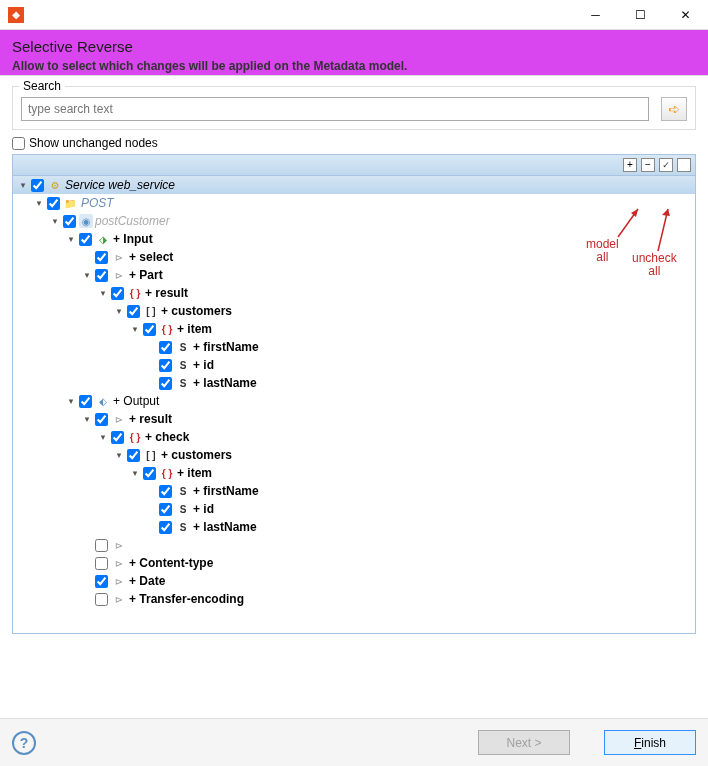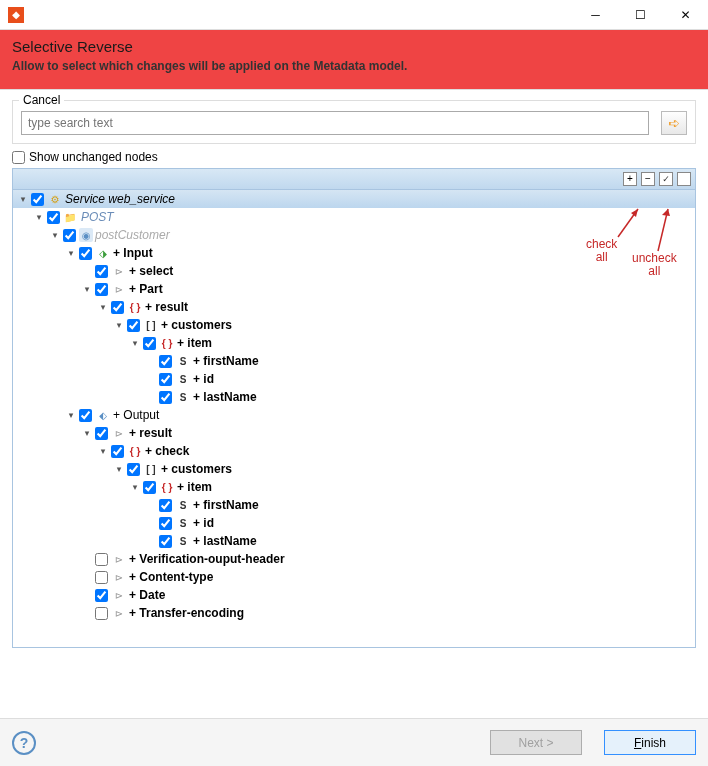--- a/index.html
+++ b/index.html
@@ -3,21 +3,21 @@
 <meta charset="utf-8">
 <style>
 * { box-sizing: border-box; margin: 0; padding: 0; }
 body { font-family: "Segoe UI", Tahoma, sans-serif; font-size: 12px; background: #fff; width: 708px; height: 766px; overflow: hidden; position: relative; }
 
 .titlebar { height: 30px; display: flex; align-items: center; border-bottom: 1px solid #ddd; }
 .titlebar-icon { width: 16px; height: 16px; margin: 0 8px; background: #e84e1b; display: flex; align-items: center; justify-content: center; color: #fff; font-size: 10px; }
 .titlebar-spacer { flex: 1; }
 .titlebar-btn { width: 45px; height: 30px; display: flex; align-items: center; justify-content: center; font-family: sans-serif; }
 
-.header { padding: 8px 12px 16px; border-bottom: 1px solid #ddd; background: #ef4444; }
+.header { padding: 8px 12px 2px; border-bottom: 1px solid #ddd; background: #d946ef; }
 .header-title { font-size: 15px; color: #1a1a1a; margin-bottom: 4px; }
 .header-desc { font-size: 12px; color: #333; font-weight: bold; }
 
 .content { padding: 10px 12px; }
 .search-group { border: 1px solid #ddd; padding: 10px 8px 8px; position: relative; margin-bottom: 4px; }
 .search-label { position: absolute; top: -8px; left: 6px; background: #fff; padding: 0 4px; font-size: 12px; }
 .search-row { display: flex; gap: 12px; }
 .search-input { flex: 1; padding: 3px 6px; border: 1px solid #aaa; font-size: 12px; font-family: inherit; }
 .search-btn { width: 26px; height: 24px; border: 1px solid #bbb; background: linear-gradient(#fefefe,#e8e8e8); display: flex; align-items: center; justify-content: center; color: #f0a030; font-size: 14px; }
 
@@ -52,41 +52,41 @@
 .indent { display: inline-block; }
 
 .annotation { position: absolute; color: #c62828; font-size: 12px; text-align: center; line-height: 1.1; pointer-events: none; }
 .arrow { position: absolute; pointer-events: none; }
 
 .button-bar { position: absolute; bottom: 0; left: 0; right: 0; height: 48px; border-top: 1px solid #ddd; background: #f5f5f5; display: flex; align-items: center; padding: 0 12px; gap: 6px; }
 .help-btn { width: 24px; height: 24px; border: 2px solid #5a8fc4; border-radius: 50%; display: flex; align-items: center; justify-content: center; color: #5a8fc4; font-size: 14px; font-weight: bold; cursor: pointer; }
 .button-bar-spacer { flex: 1; }
 .wiz-btn { min-width: 92px; height: 25px; border: 1px solid #adadad; background: #e1e1e1; font-size: 12px; font-family: inherit; cursor: pointer; }
 .wiz-btn:disabled { color: #a0a0a0; }
-.wiz-btn.default { border: 1px solid #3390ff; background: #e5f1fb; }
+.wiz-btn.default { border: 1px solid #3390ff; background: #e5f1fb; margin-left: 12px; }
 </style>
 </head>
 <body>
 
 <div class="titlebar">
   <div class="titlebar-icon">◆</div>
   <div class="titlebar-spacer"></div>
   <div class="titlebar-btn">─</div>
   <div class="titlebar-btn">☐</div>
   <div class="titlebar-btn">✕</div>
 </div>
 
 <div class="header">
   <div class="header-title">Selective Reverse</div>
   <div class="header-desc">Allow to select which changes will be applied on the Metadata model.</div>
 </div>
 
 <div class="content">
   <div class="search-group">
-    <span class="search-label">Cancel</span>
+    <span class="search-label">Search</span>
     <div class="search-row">
       <input type="text" class="search-input" placeholder="type search text" style="">
       <button class="search-btn">➪</button>
     </div>
   </div>
 
   <label class="show-unchanged">
     <input type="checkbox" style="">
     <span>Show unchanged nodes</span>
   </label>
@@ -241,21 +241,20 @@
         <span class="expander empty"></span>
         <input type="checkbox" class="chk" checked="" style="">
         <span class="icon str">S</span>
         <span class="node-label" style="font-weight: bold;">+ lastName</span>
       </div>
       <div class="tree-row">
         <span class="indent" style="width: 64px;"></span>
         <span class="expander empty"></span>
         <input type="checkbox" class="chk" style="">
         <span class="icon param">⊳</span>
-        <span class="node-label" style="font-weight: bold;">+ Verification-ouput-header</span>
       </div>
       <div class="tree-row">
         <span class="indent" style="width: 64px;"></span>
         <span class="expander empty"></span>
         <input type="checkbox" class="chk" style="">
         <span class="icon param">⊳</span>
         <span class="node-label" style="font-weight: bold;">+ Content-type</span>
       </div>
       <div class="tree-row">
         <span class="indent" style="width: 64px;"></span>
@@ -267,21 +266,21 @@
       <div class="tree-row">
         <span class="indent" style="width: 64px;"></span>
         <span class="expander empty"></span>
         <input type="checkbox" class="chk" style="">
         <span class="icon param">⊳</span>
         <span class="node-label" style="font-weight: bold;">+ Transfer-encoding</span>
       </div>
     </div>
 </div>
 
-<div class="annotation" style="top:238px; left:586px; white-space:pre;">check
+<div class="annotation" style="top:238px; left:586px; white-space:pre;">model
 all</div>
 <div class="annotation" style="top:252px; left:632px; white-space:pre;">uncheck
 all</div>
 <svg class="arrow" style="top:205px; left:600px;" width="40" height="35">
   <line x1="18" y1="32" x2="38" y2="4" stroke="#c62828" stroke-width="1.5"></line>
   <polygon points="38,4 31,8 36,12" fill="#c62828"></polygon>
 </svg>
 <svg class="arrow" style="top:205px; left:648px;" width="30" height="48">
   <line x1="10" y1="46" x2="20" y2="4" stroke="#c62828" stroke-width="1.5"></line>
   <polygon points="20,4 14,10 22,11" fill="#c62828"></polygon>

